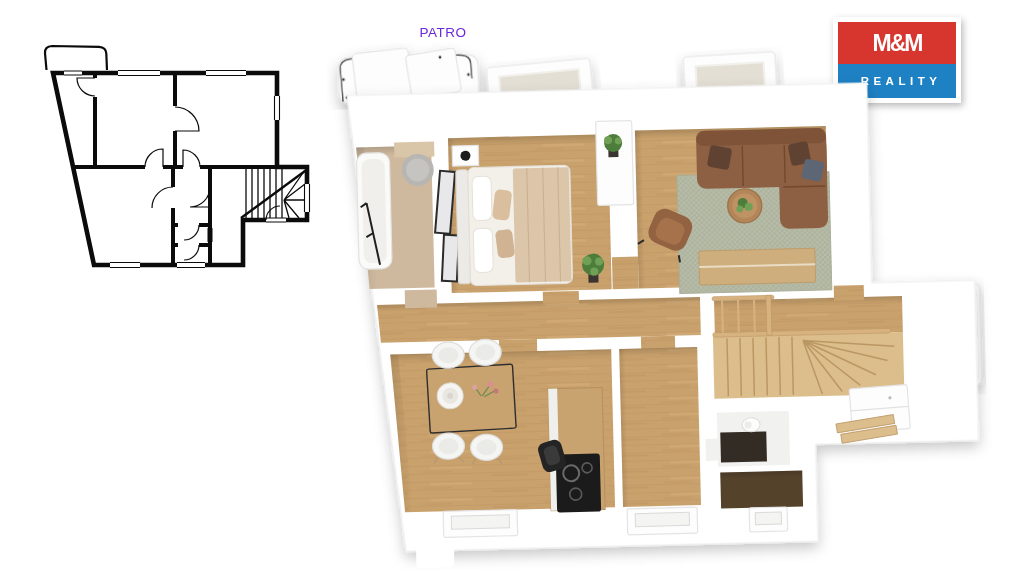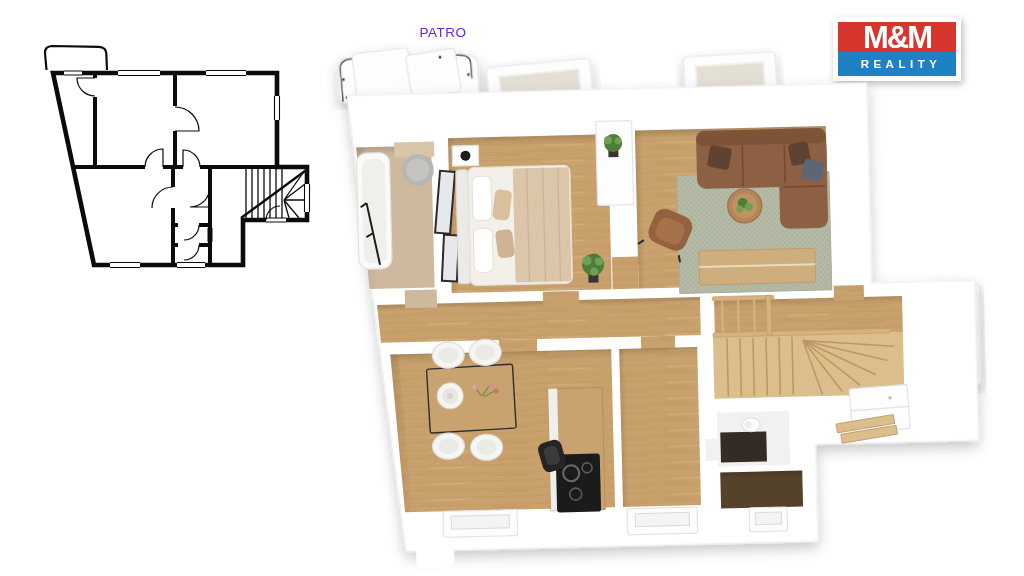--- a/index.html
+++ b/index.html
@@ -6,23 +6,23 @@
   body{width:1024px;height:576px;background:#ffffff;font-family:"Liberation Sans",sans-serif;overflow:hidden;}
   .canvas{position:relative;width:1024px;height:576px;background:#ffffff;}
 
   
   .plan-title{position:absolute;left:398px;top:25px;width:90px;text-align:center;
     font-size:13.5px;letter-spacing:.5px;color:#6d28d9;}
 
   
   .logo{position:absolute;left:833px;top:17px;width:118px;border:5px solid #ffffff;
     box-shadow:2px 3px 7px rgba(0,0,0,.28);}
-  .logo-top{background:var(--logo-red);height:30px;display:flex;align-items:center;justify-content:center;
-    color:#fff;font-weight:bold;font-size:31px;letter-spacing:-2px;line-height:1;}
-  .logo-bottom{background:var(--logo-blue);height:24px;display:flex;align-items:center;justify-content:center;
+  .logo-top{background:var(--logo-red);height:42px;display:flex;align-items:center;justify-content:center;
+    color:#fff;font-weight:bold;font-size:23px;letter-spacing:-2px;line-height:1;}
+  .logo-bottom{background:var(--logo-blue);height:34px;display:flex;align-items:center;justify-content:center;
     color:#fff;font-weight:bold;font-size:11.5px;letter-spacing:4.5px;padding-left:8px;}
 
   
   .svg2d{position:absolute;left:30px;top:30px;overflow:visible;}
   .svg3d{position:absolute;left:330px;top:36px;overflow:visible;}
 
   
   .w-out{stroke:var(--ink);stroke-width:4.6;fill:none;stroke-linejoin:miter;}
   .w-in{stroke:var(--ink);stroke-width:4;fill:none;}
   .w-thin{stroke:var(--ink);stroke-width:1.3;fill:none;}

